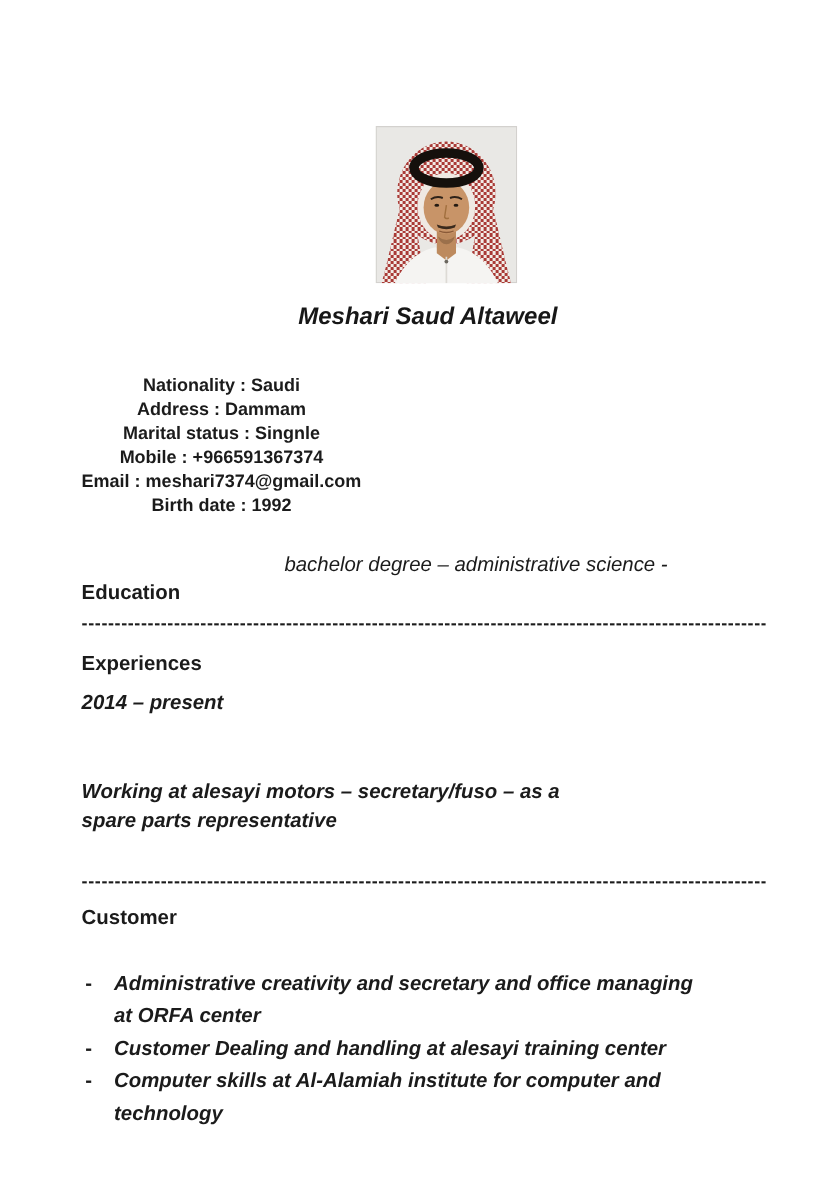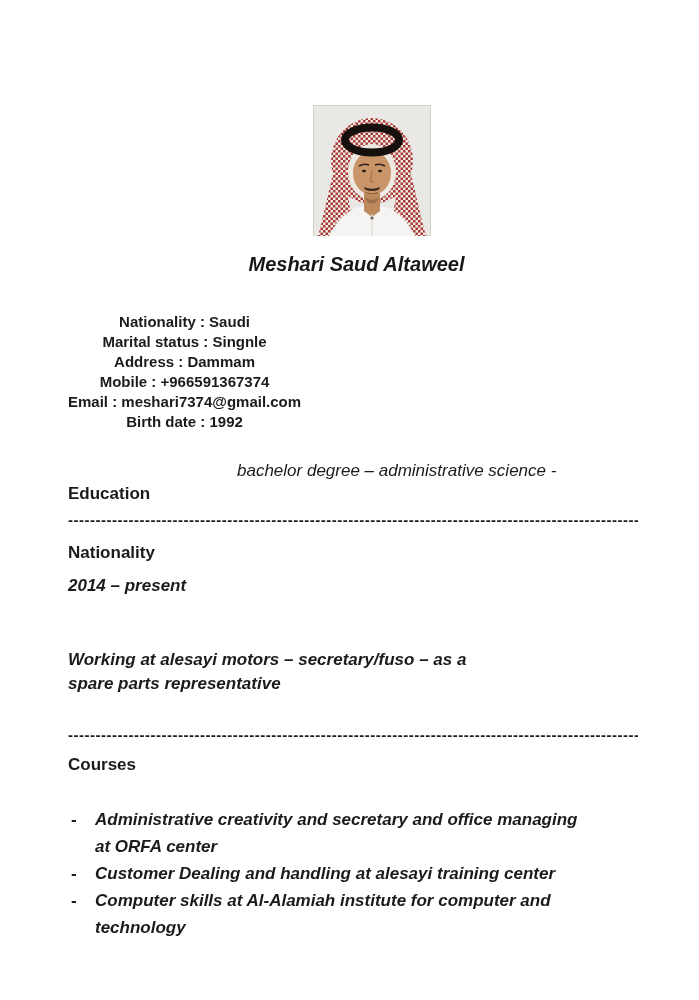--- a/index.html
+++ b/index.html
@@ -187,42 +187,42 @@
         <path d="M59,109 v22" stroke="#dddad5" stroke-width="1.4"></path>
         <circle cx="59" cy="113" r="1.6" fill="#6b675f"></circle>
       </g>
     </svg>
   </figure>
 
   <h1 class="name">Meshari Saud Altaweel</h1>
 
   <section class="details">
     <div>Nationality : Saudi</div>
+    <div>Address : Dammam</div>
     <div>Marital status : Singnle</div>
-    <div>Address : Dammam</div>
     <div>Mobile : +966591367374</div>
     <div>Email : meshari7374@gmail.com</div>
     <div>Birth date : 1992</div>
   </section>
 
   <div class="edu-label">Education</div>
   <div class="edu-value">bachelor degree – administrative science -</div>
 
   <div class="sep sep1">--------------------------------------------------------------------------------------------------------------------------------------------</div>
 
-  <div class="exp-heading">Nationality</div>
+  <div class="exp-heading">Experiences</div>
   <div class="exp-period">2014 – present</div>
   <div class="exp-role">
     <div>Working at alesayi motors – secretary/fuso – as a</div>
     <div>spare parts representative</div>
   </div>
 
   <div class="sep sep2">--------------------------------------------------------------------------------------------------------------------------------------------</div>
 
-  <div class="courses-heading">Courses</div>
+  <div class="courses-heading">Customer</div>
 
   <ul class="courses">
     <li>
       <span class="marker">-</span>
       <span class="course-text">
         <span>Administrative creativity and secretary and office managing</span><br>
         <span>at ORFA center</span>
       </span>
     </li>
     <li>

